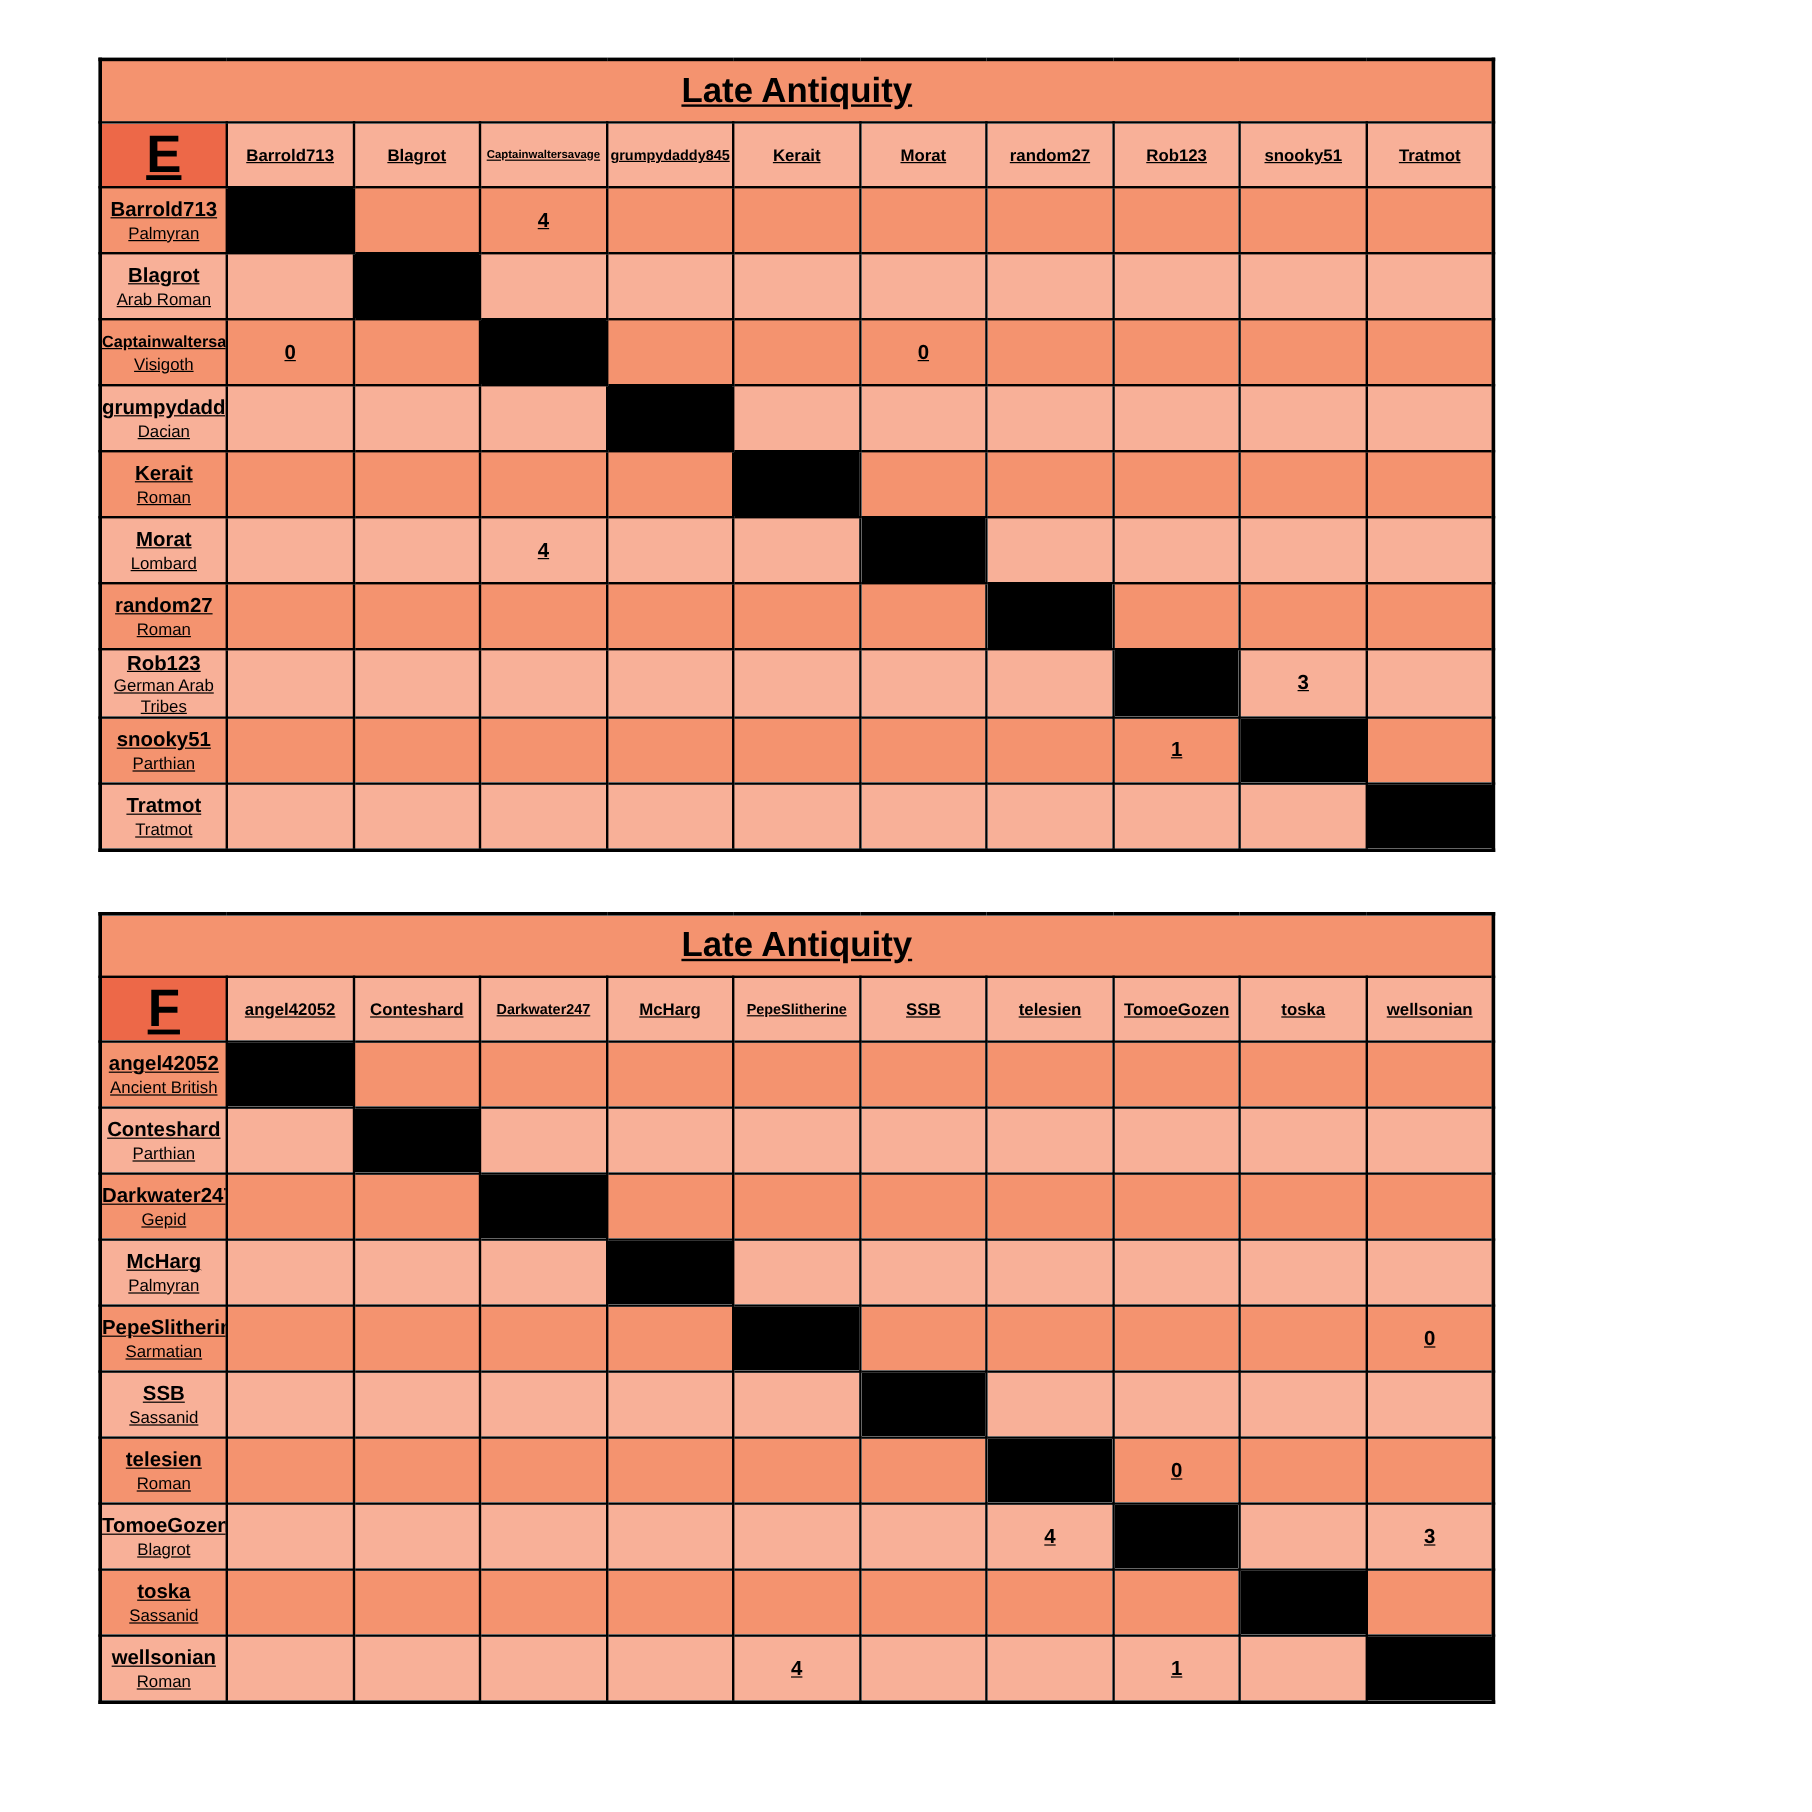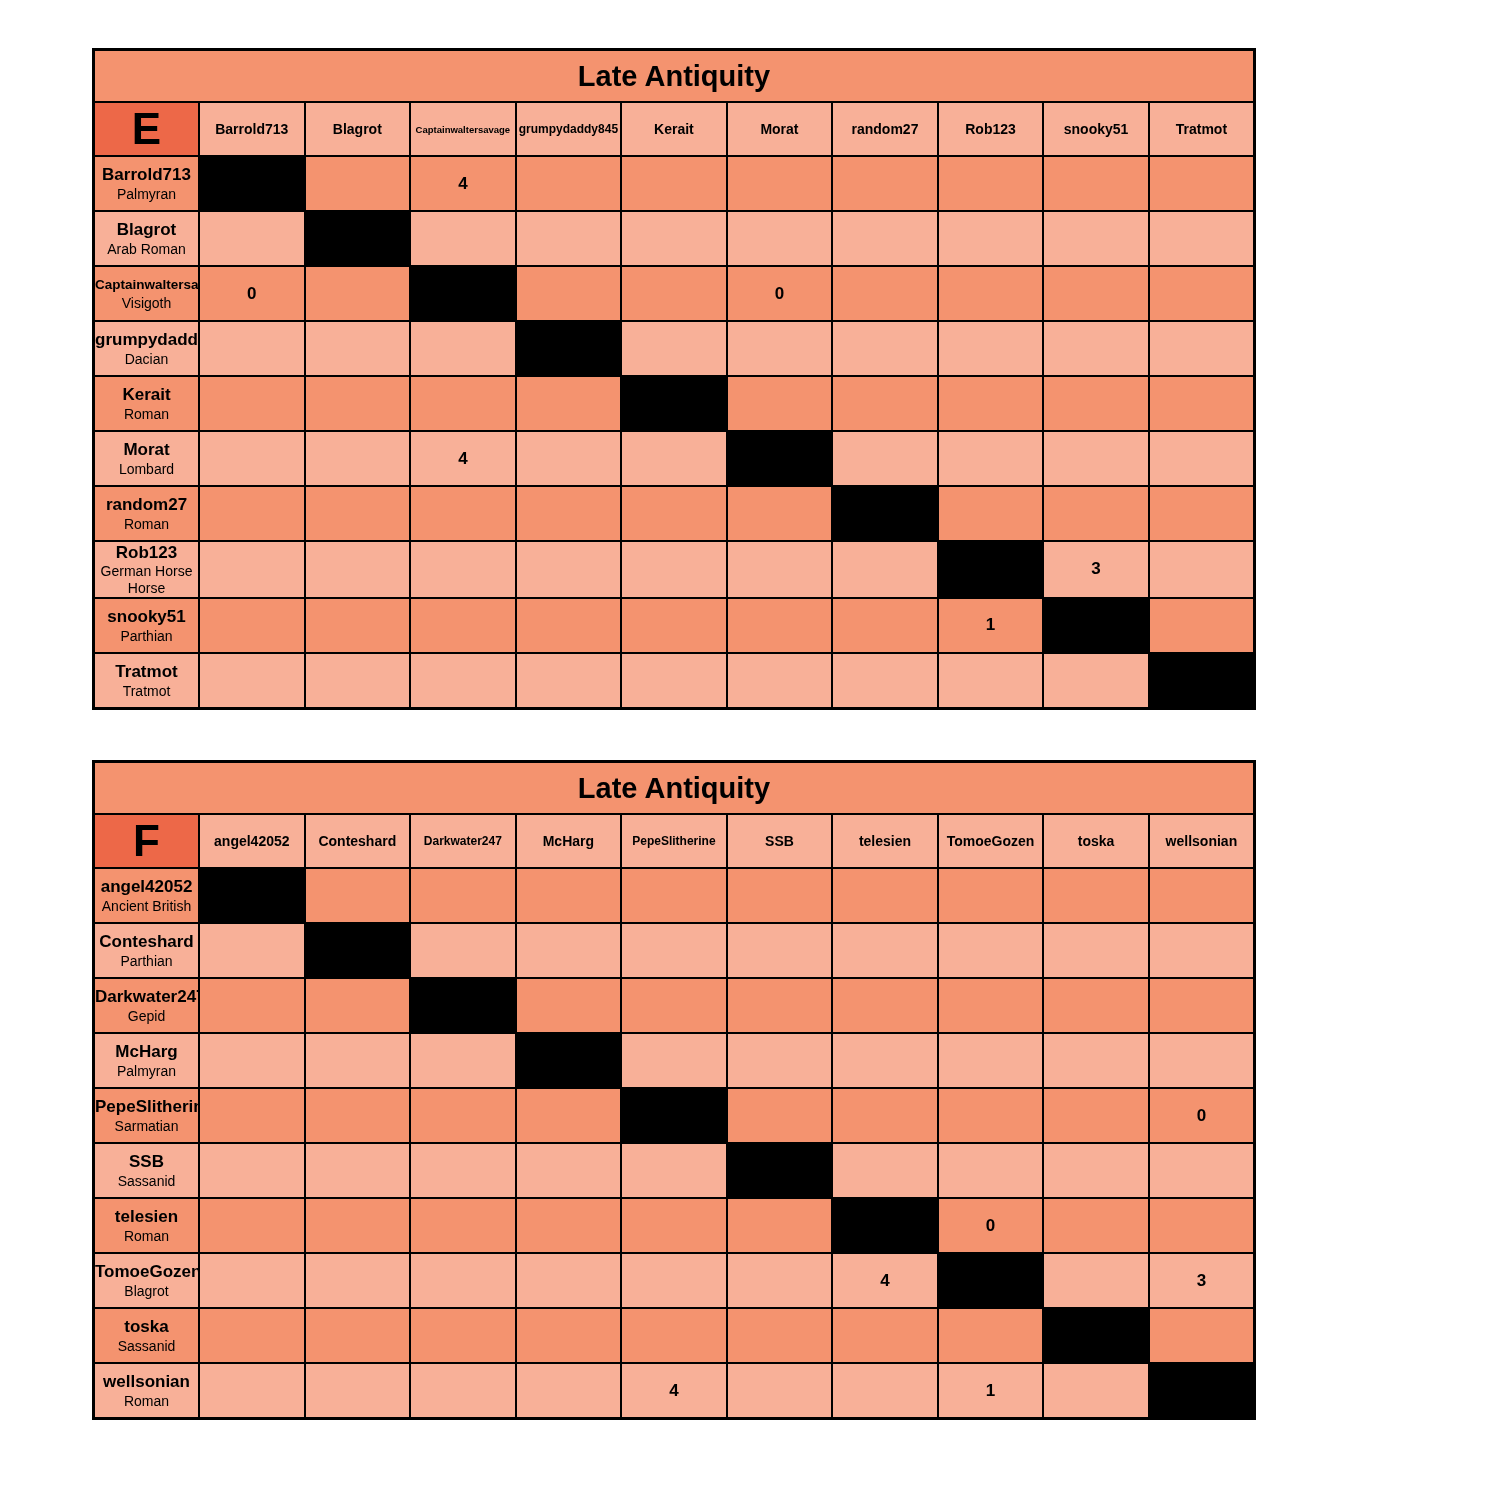--- a/index.html
+++ b/index.html
@@ -1,20 +1,20 @@
 <!DOCTYPE html>
 <html><head>
 <meta charset="utf-8">
 <style>
   html,body{margin:0;padding:0;background:#ffffff;}
   .page{
     position:relative;width:1510px;height:1510px;background:#ffffff;
     font-family:"Liberation Sans",sans-serif;color:#000;overflow:hidden;
   }
-  .mount{position:absolute;left:92px;}
+  .mount{position:absolute;left:82px;text-decoration:underline;}
   #mount-e{top:48px;}
   #mount-f{top:760px;}
   table.xtable{
     border-collapse:collapse;table-layout:fixed;width:1164px;
     border:3px solid #000;background:#fff;
   }
   table.xtable td{
     border:2px solid #000;text-align:center;vertical-align:middle;
     padding:0;overflow:hidden;
   }
@@ -166,21 +166,21 @@
             <td class="score-cell" style="background: rgb(244, 147, 111);"></td>
             <td class="score-cell" style="background: rgb(244, 147, 111);"></td>
             <td class="diag"></td>
             <td class="score-cell" style="background: rgb(244, 147, 111);"></td>
             <td class="score-cell" style="background: rgb(244, 147, 111);"></td>
             <td class="score-cell" style="background: rgb(244, 147, 111);"></td>
           </tr>
           <tr class="data-row">
             <td style="background: rgb(248, 176, 152);">
               <div class="pname">Rob123</div>
-              <div class="civ">German Horse Horse</div>
+              <div class="civ">German Arab Tribes</div>
             </td>
             <td class="score-cell" style="background: rgb(248, 176, 152);"></td>
             <td class="score-cell" style="background: rgb(248, 176, 152);"></td>
             <td class="score-cell" style="background: rgb(248, 176, 152);"></td>
             <td class="score-cell" style="background: rgb(248, 176, 152);"></td>
             <td class="score-cell" style="background: rgb(248, 176, 152);"></td>
             <td class="score-cell" style="background: rgb(248, 176, 152);"></td>
             <td class="score-cell" style="background: rgb(248, 176, 152);"></td>
             <td class="diag"></td>
             <td class="score-cell" style="background: rgb(248, 176, 152);">3</td>

